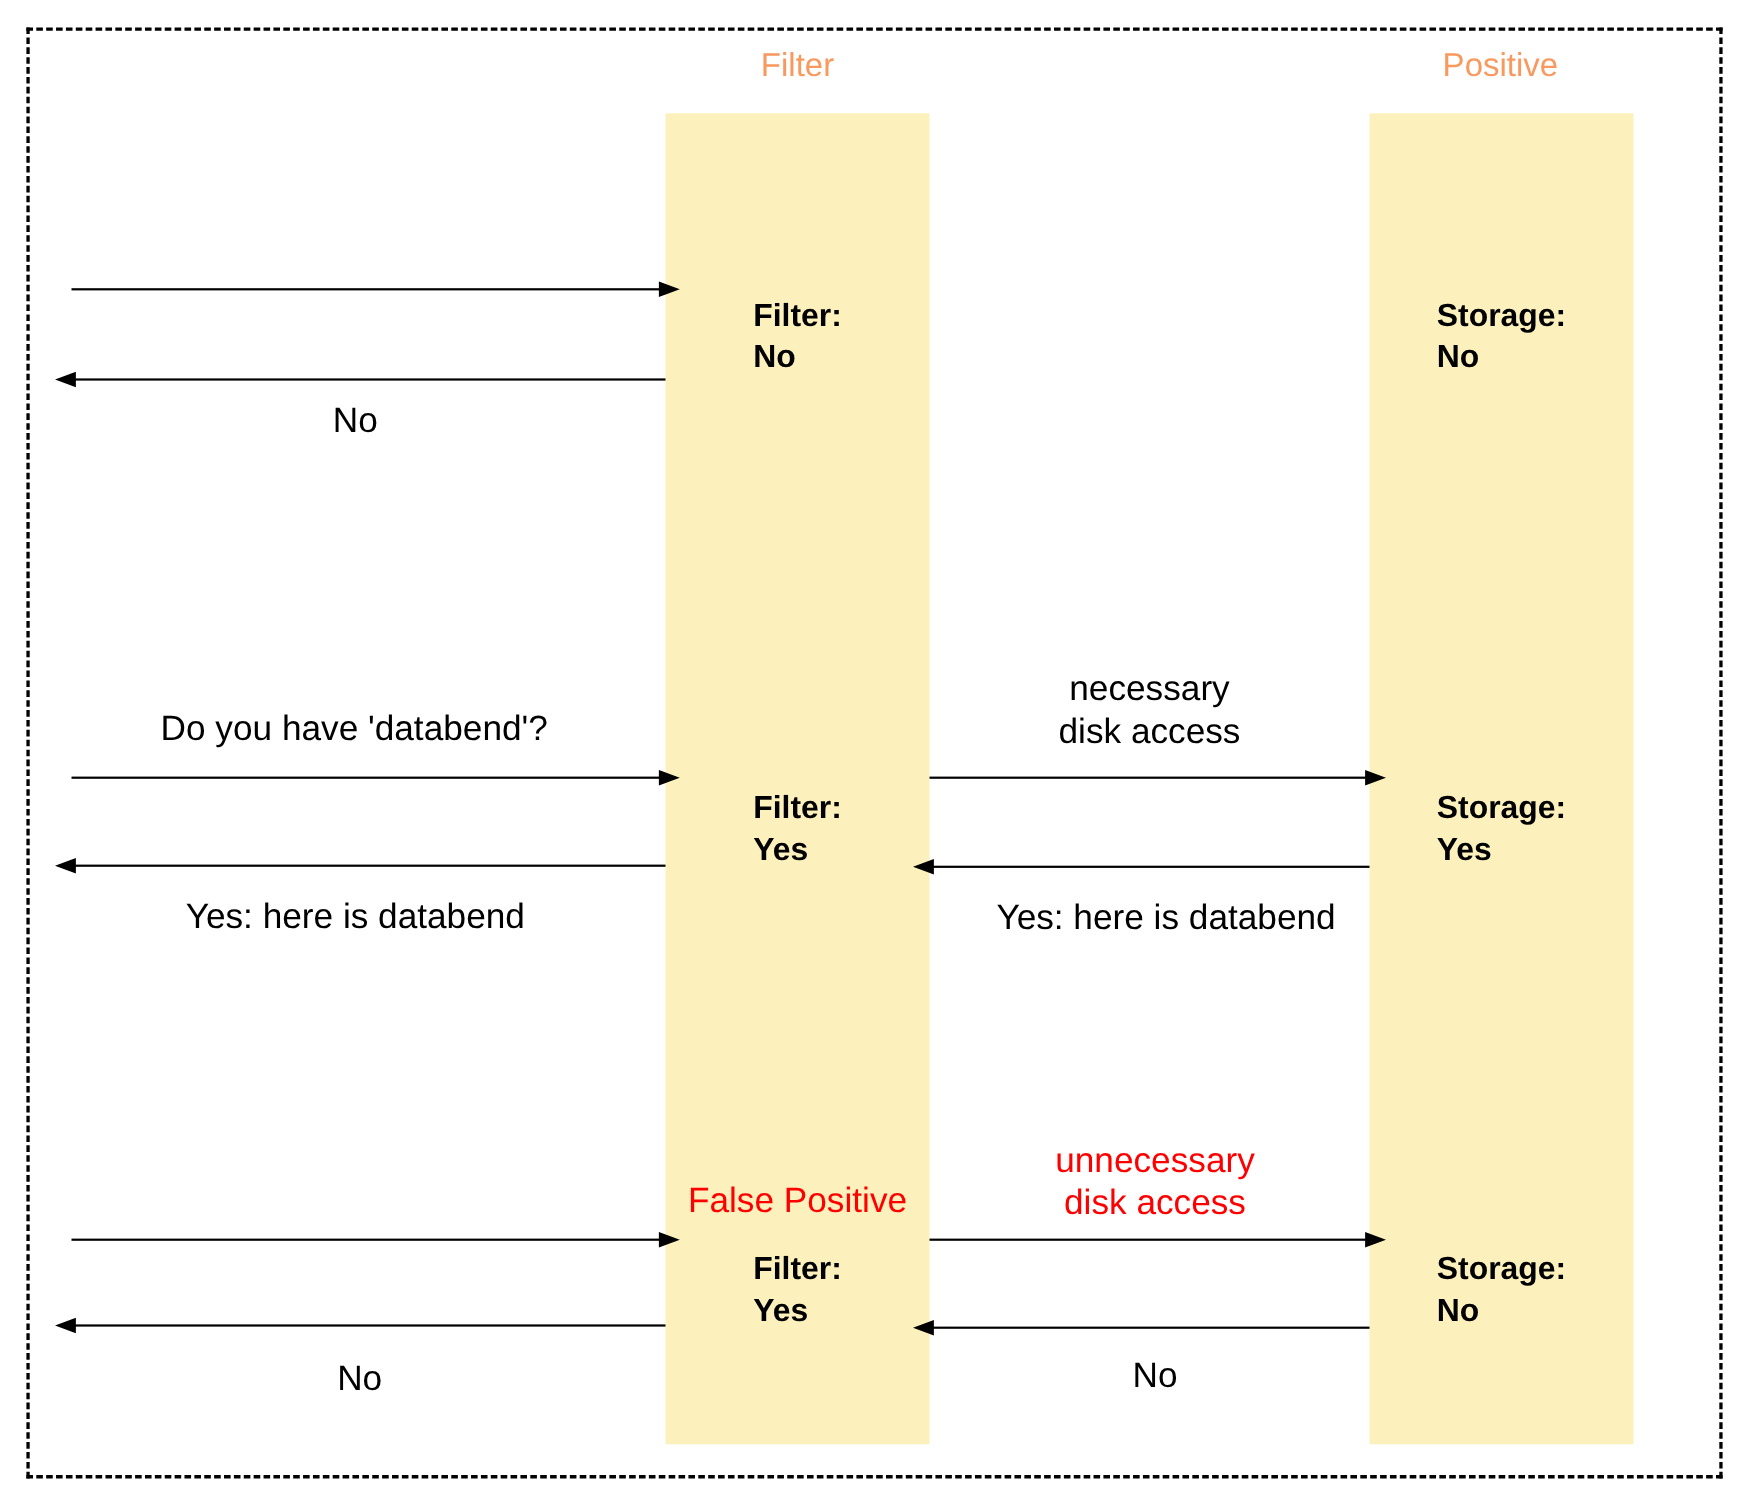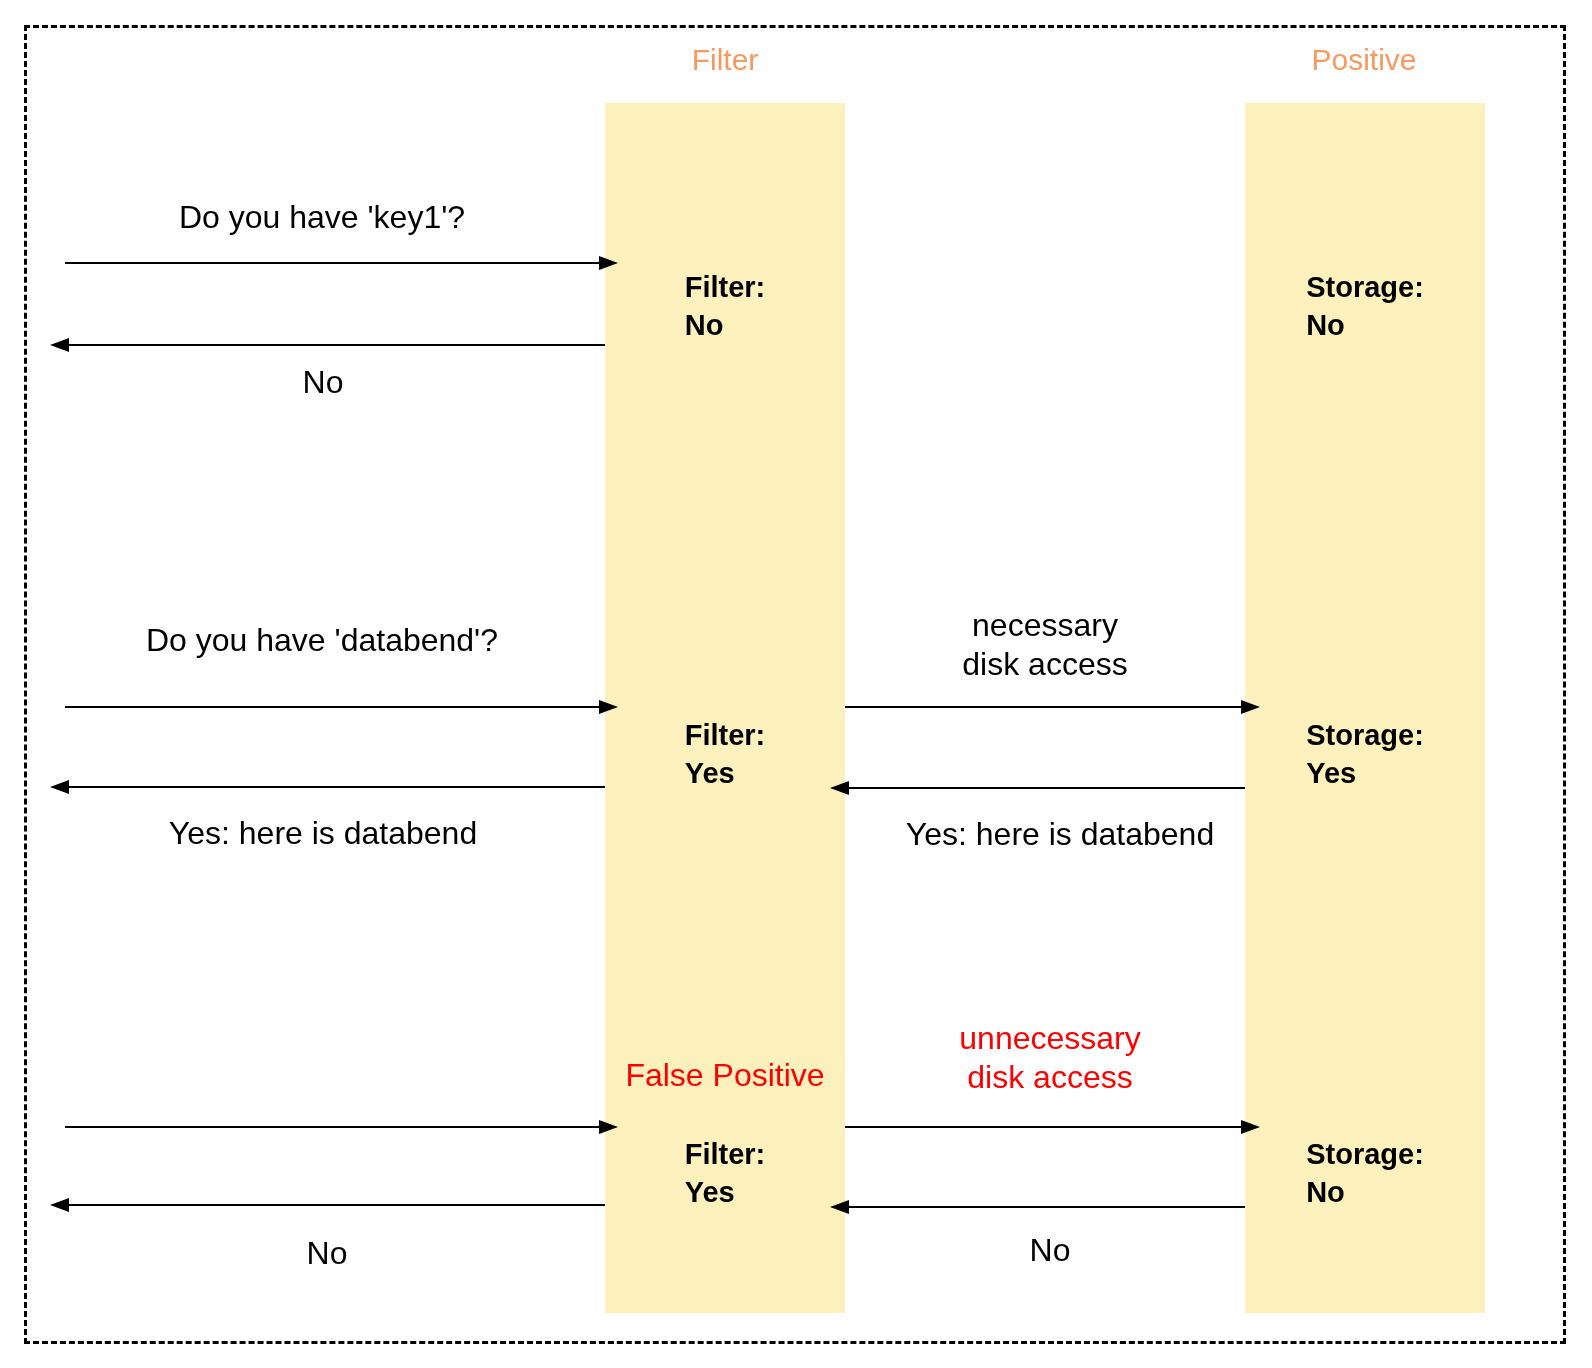--- a/index.html
+++ b/index.html
@@ -28,41 +28,41 @@
   .msg{
     position:absolute;transform:translate(-50%,-50%);
     font-size:32px;white-space:nowrap;text-align:center;
   }
   .msg.two-line{line-height:39px;}
   .status{
     position:absolute;transform:translate(-50%,-50%);
     font-size:29px;font-weight:bold;line-height:38px;
     text-align:left;white-space:nowrap;
   }
-  .note-red{color:var(--alert-red,#FF0000);}
+  .note-red{color:var(--alert-red,#FF0000);margin-top:16px;}
   .arrow{position:absolute;height:2px;background:#000;}
   .arrow.right::after{
     content:"";position:absolute;right:-18px;top:-6px;width:0;height:0;
     border-top:7px solid transparent;border-bottom:7px solid transparent;
     border-left:19px solid #000;
   }
   .arrow.left::before{
     content:"";position:absolute;left:-18px;top:-6px;width:0;height:0;
     border-top:7px solid transparent;border-bottom:7px solid transparent;
     border-right:19px solid #000;
   }
   
   .q1{left:322px;top:217px;}
   .a1{left:65px;top:262px;width:535px;}
   .r1{left:323px;top:382px;}
   .a2{left:68px;top:344px;width:537px;}
   .st1-filter{left:725px;top:306px;}
   .st1-storage{left:1365px;top:306px;}
   
-  .q2{left:322px;top:640px;}
+  .q2{left:322px;top:662px;}
   .a3{left:65px;top:706px;width:535px;}
   .a4{left:845px;top:706px;width:397px;}
   .a5{left:848px;top:787px;width:397px;}
   .a6{left:68px;top:786px;width:537px;}
   .r2-left{left:323px;top:833px;}
   .r2-right{left:1060px;top:834px;}
   .note2{left:1045px;top:645px;}
   .st2-filter{left:725px;top:754px;}
   .st2-storage{left:1365px;top:754px;}
   
@@ -83,21 +83,20 @@
 
 <div id="canvas">
   <div class="outer-border"></div>
 
   <div class="lane lane-filter"></div>
   <div class="lane lane-storage"></div>
 
   <div class="lane-title" style="left:725px;">Filter</div>
   <div class="lane-title" style="left:1364px;">Positive</div>
 
-  <div class="msg q1">Do you have 'key1'?</div>
   <div class="arrow right a1"></div>
   <div class="status st1-filter">
     <div>Filter:</div>
     <div>No</div>
   </div>
   <div class="arrow left a2"></div>
   <div class="msg r1">No</div>
   <div class="status st1-storage">
     <div>Storage:</div>
     <div>No</div>

